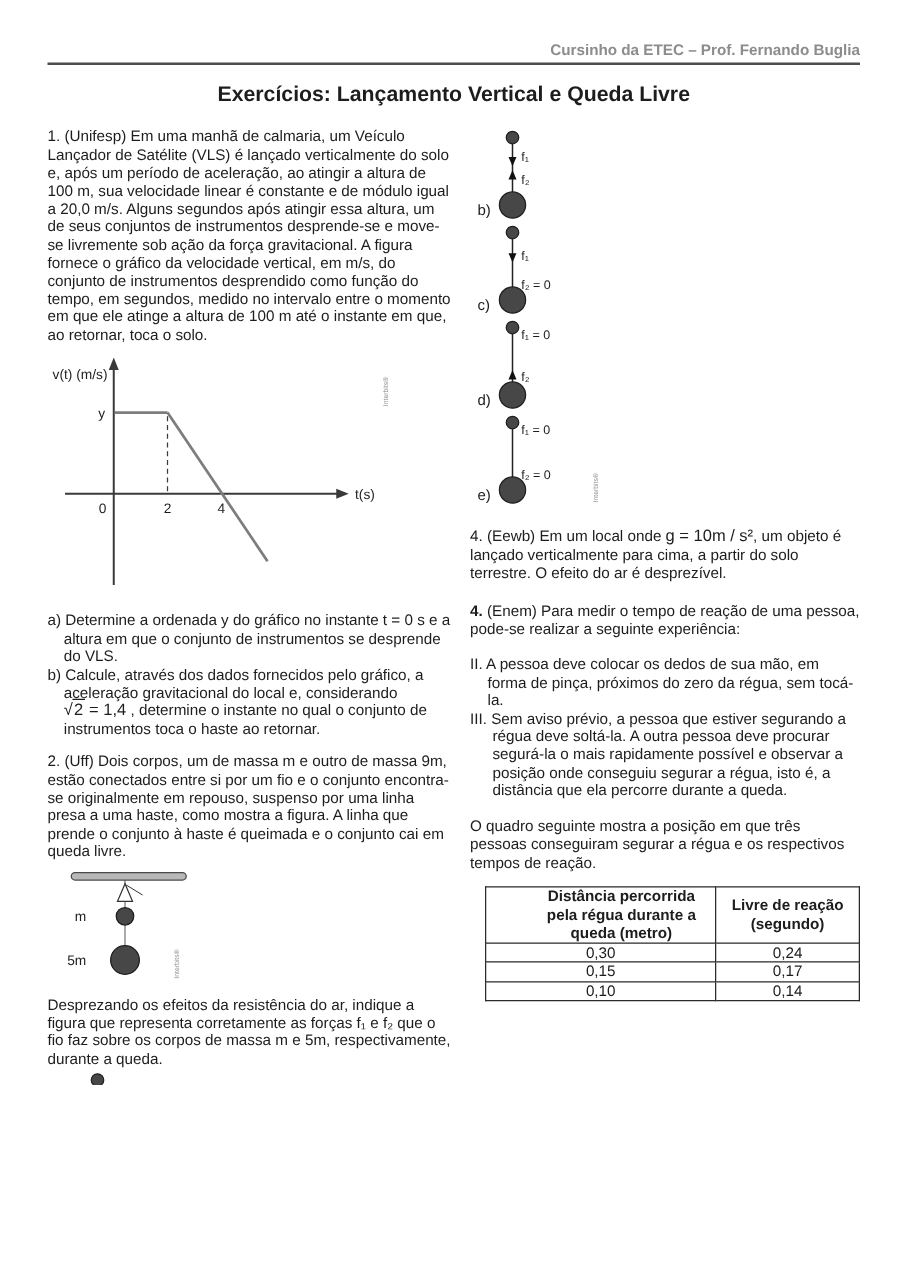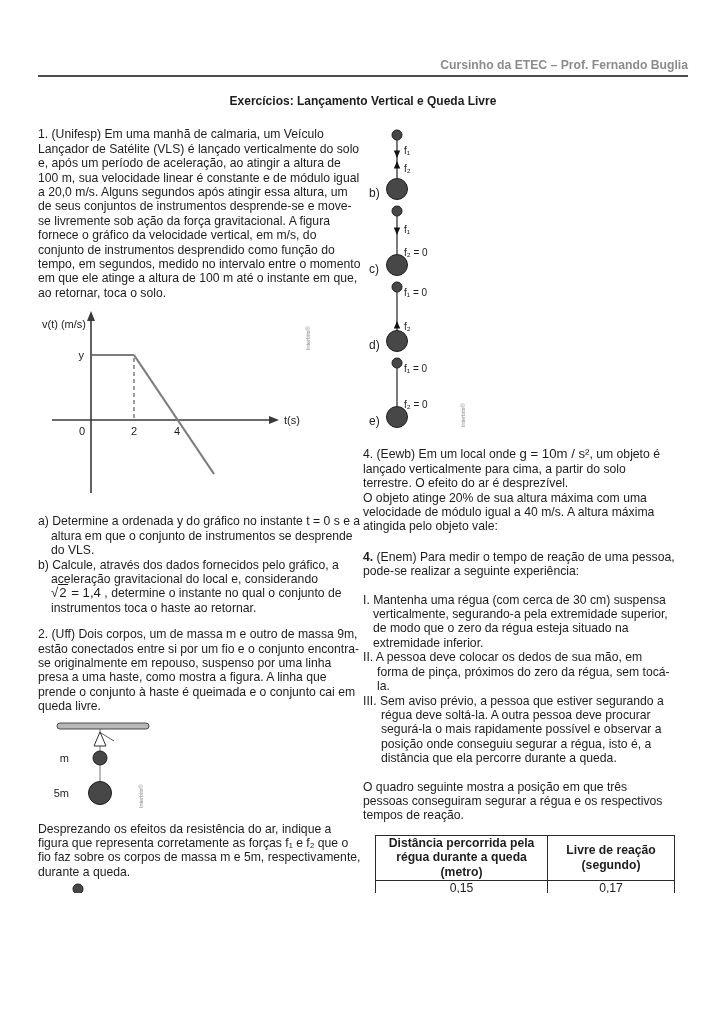--- a/index.html
+++ b/index.html
@@ -1,25 +1,25 @@
 <!DOCTYPE html>
 <html><head>
 <meta charset="utf-8">
 <style>
   html,body{margin:0;padding:0;background:#ffffff;}
   .page{
     position:relative;width:725px;height:868px;background:#ffffff;overflow:hidden;
     font-family:"Liberation Sans","DejaVu Sans",sans-serif;
-    font-size:12.2px;line-height:14.4px;color:#1d1d1d;margin-top:25px;
+    font-size:12.2px;line-height:14.4px;color:#1d1d1d;
   }
   .content{position:absolute;left:38px;right:37px;top:33px;}
   .brand{font-weight:bold;color:#8c8c8c;text-align:right;font-size:12.2px;padding-bottom:3px;}
   .header-rule{border-top:2px solid #4d4d4d;}
-  .title{font-size:12px;font-weight:bold;text-align:center;margin:15px 0 17px 0;line-height:18px;}
-  .cols{display:flex;}
+  .title{font-size:17px;font-weight:bold;text-align:center;margin:15px 0 17px 0;line-height:18px;}
+  .cols{display:flex;gap:13px;}
   .col-left{width:325px;flex:none;}
   .col-right{width:312px;flex:none;}
   p{margin:0;}
   .hang{padding-left:13px;text-indent:-13px;}
   .formula{font-size:13.2px;white-space:nowrap;}
   .radicand{border-top:1.2px solid #1d1d1d;padding:0 1px;}
   .graph-fig{display:block;margin:8px 0 14px 0;}
   .fig2{display:block;margin:4px 0 4px 5px;}
   .opt-fig{display:block;margin:0;}
   .mb12{margin-bottom:12px;}
@@ -27,21 +27,21 @@
   .mb2{margin-bottom:2px;}
   .mt16{margin-top:16px;}
   .mb14{margin-bottom:14px;}
   .step1{padding-left:10px;text-indent:-10px;}
   .step2{padding-left:14px;text-indent:-14px;}
   .step3{padding-left:18px;text-indent:-18px;}
   .quadro{margin-top:14px;}
   table{border-collapse:collapse;margin:12px 0 0 12px;}
   th,td{border:1.5px solid #2a2a2a;text-align:center;padding:0 3px;font-size:12.2px;line-height:14.6px;color:#1d1d1d;}
   th{font-weight:bold;}
-  .c1{width:172px;} .c2{width:124px;}
+  .c1{width:172px;padding-left:36px;} .c2{width:124px;}
   .footer{position:absolute;left:38px;right:37px;top:952px;border-top:1.4px solid #9a9a9a;
           text-align:right;color:#a21caf;padding-top:4px;font-size:12.2px;}
   svg text{font-family:"Liberation Sans","DejaVu Sans",sans-serif;fill:#1d1d1d;}
   svg .wm{fill:#8a8a8a;font-size:5.5px;}
   svg .flabel{font-size:10px;}
   svg .axis{stroke:#3a3a3a;stroke-width:1.6;}
   svg .curve{stroke:#7d7d7d;stroke-width:2.2;}
 </style>
 </head>
 <body>
@@ -153,37 +153,39 @@
           <circle cx="34" cy="62" r="10.5" fill="#474747" stroke="#1f1f1f"></circle>
           <text class="flabel" x="41" y="17">f₁ = 0</text>
           <text class="flabel" x="41" y="53">f₂ = 0</text>
           <text x="6" y="70" font-size="12">e)</text>
           <text class="wm" transform="rotate(-90 102 72)" x="102" y="72">Interbits®</text>
         </svg>
 
         <p class="body mt16">
           <span>4. (Eewb)  Em um local onde </span><span class="formula">g = 10m / s²</span><span>, um objeto é lançado verticalmente para cima, a partir do solo terrestre. O efeito do ar é desprezível.</span>
         </p>
-        <p class="body">O objeto atinge 20% de sua altura máxima com uma velocidade de módulo igual a 40 m/s. A altura máxima atingida pelo objeto vale:</p>
 
         <p class="body mt16 mb14"><b>4.</b><span> (Enem)  Para medir o tempo de reação de uma pessoa, pode-se realizar a seguinte experiência:</span></p>
 
-        <div class="step1">I. Mantenha uma régua (com cerca de 30 cm) suspensa verticalmente, segurando-a pela extremidade superior, de modo que o zero da régua esteja situado na extremidade inferior.</div>
         <div class="step2">II. A pessoa deve colocar os dedos de sua mão, em forma de pinça, próximos do zero da régua, sem tocá-la.</div>
         <div class="step3">III. Sem aviso prévio, a pessoa que estiver segurando a régua deve soltá-la. A outra pessoa deve procurar segurá-la o mais rapidamente possível e observar a posição onde conseguiu segurar a régua, isto é, a distância que ela percorre durante a queda.</div>
 
         <p class="body quadro">O quadro seguinte mostra a posição em que três pessoas conseguiram segurar a régua e os respectivos tempos de reação.</p>
 
         <table>
           <tbody>
               <tr>
             <th class="c1">Distância percorrida pela régua durante a queda (metro)</th>
             <th class="c2">Livre de reação (segundo)</th>
           </tr>
           <tr>
+            <td>0,30</td>
+            <td>0,24</td>
+          </tr>
+          <tr>
             <td>0,15</td>
             <td>0,17</td>
           </tr>
           <tr>
             <td>0,10</td>
             <td>0,14</td>
           </tr>
         </tbody>
           </table>
 

